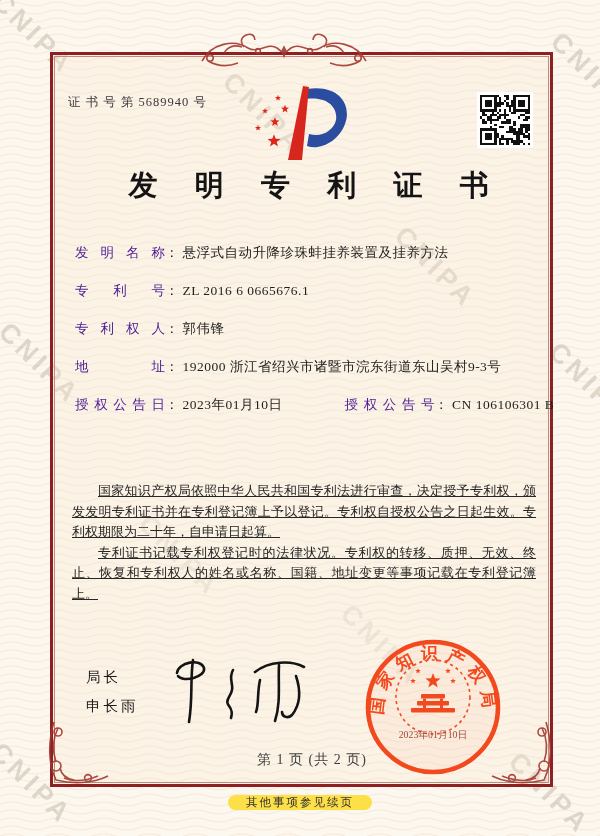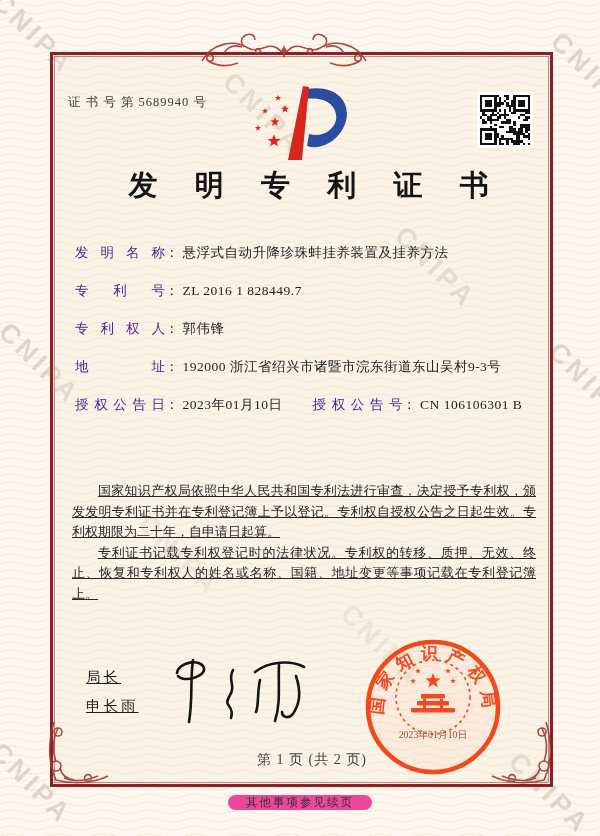--- a/index.html
+++ b/index.html
@@ -32,38 +32,38 @@
   .logo { position:absolute; left:248px; top:84px; }
 
   .title { position:absolute; left:0; top:166px; width:100%; text-align:center;
            font-size:29px; font-weight:bold; color:#141414; letter-spacing:15px; padding-left:32px; }
 
   .rows { position:absolute; left:75px; top:234px; right:60px; font-size:13.5px; color:#1f1f1f; }
   .row { height:38px; line-height:38px; white-space:nowrap; }
   .flabel { display:inline-block; width:90px; text-align:justify; text-align-last:justify; color:#4c1d95; }
   .colon { margin-right:4px; }
   .fvalue { letter-spacing:0.5px; }
-  .grant2 { margin-left:30px; }
+  .grant2 { margin-left:62px; }
 
   .paras { position:absolute; left:72px; right:64px; top:481px; font-size:13px; line-height:20.5px;
            color:#262626; text-align:justify; }
   .paras p { text-indent:2em; margin:0;text-decoration:underline; }
 
   .officer { position:absolute; left:86px; top:668px; font-size:14.5px; color:#1c1c1c; letter-spacing:3px; }
-  .officer div { margin-bottom:10px;text-decoration:underline; }
+  .officer div { margin-bottom:10px; }
 
   .signature { position:absolute; left:163px; top:646px; }
 
   .seal { position:absolute; left:360px; top:634px; mix-blend-mode:multiply; }
 
   .pageinfo { position:absolute; left:0; top:751px; width:100%; text-align:center;
               font-size:14px; color:#3f3f3f; letter-spacing:1px;margin-left:12px; }
 
   .footnote-wrap { position:absolute; left:0; top:792px; width:100%; text-align:center; }
-  .footnote { display:inline-block; background:#ec4899; padding:0 18px; font-size:11.5px;
+  .footnote { display:inline-block; background:#fde047; padding:0 18px; font-size:11.5px;
               color:#333; letter-spacing:2px;border-radius:10px; }
 </style>
 </head>
 <body>
 
 <div class="page">
 
   <svg class="waves" width="600" height="836">
     <defs>
       <pattern id="wv" width="46" height="8" patternUnits="userSpaceOnUse">
@@ -585,21 +585,21 @@
       <polygon fill="#e02417" points="26.00,50.20 27.68,54.69 32.47,54.90 28.72,57.88 30.00,62.50 26.00,59.86 22.00,62.50 23.28,57.88 19.53,54.90 24.32,54.69"></polygon>
     </svg>
 
     <div class="title">发 明 专 利 证 书</div>
 
     <div class="rows">
       <div class="row">
         <span class="flabel">发明名称</span><span class="colon">：</span><span class="fvalue">悬浮式自动升降珍珠蚌挂养装置及挂养方法</span>
       </div>
       <div class="row">
-        <span class="flabel">专利号</span><span class="colon">：</span><span class="fvalue">ZL 2016 1 828449.7</span>
+        <span class="flabel">专利号</span><span class="colon">：</span><span class="fvalue">ZL 2016 6 0665676.1</span>
       </div>
       <div class="row">
         <span class="flabel">专利权人</span><span class="colon">：</span><span class="fvalue">郭伟锋</span>
       </div>
       <div class="row">
         <span class="flabel">地址</span><span class="colon">：</span><span class="fvalue">192000 浙江省绍兴市诸暨市浣东街道东山吴村9-3号</span>
       </div>
       <div class="row">
         <span class="flabel">授权公告日</span><span class="colon">：</span><span class="fvalue">2023年01月10日</span><span class="flabel grant2">授权公告号</span><span class="colon">：</span><span class="fvalue">CN 106106301 B</span>
       </div>

